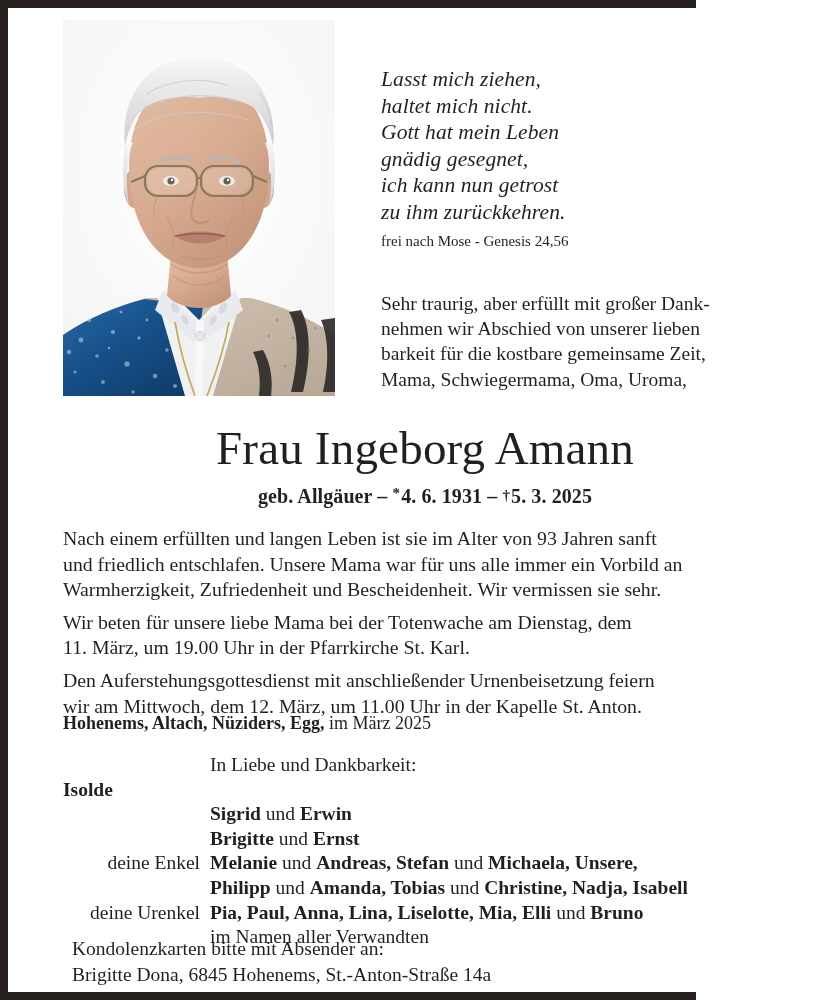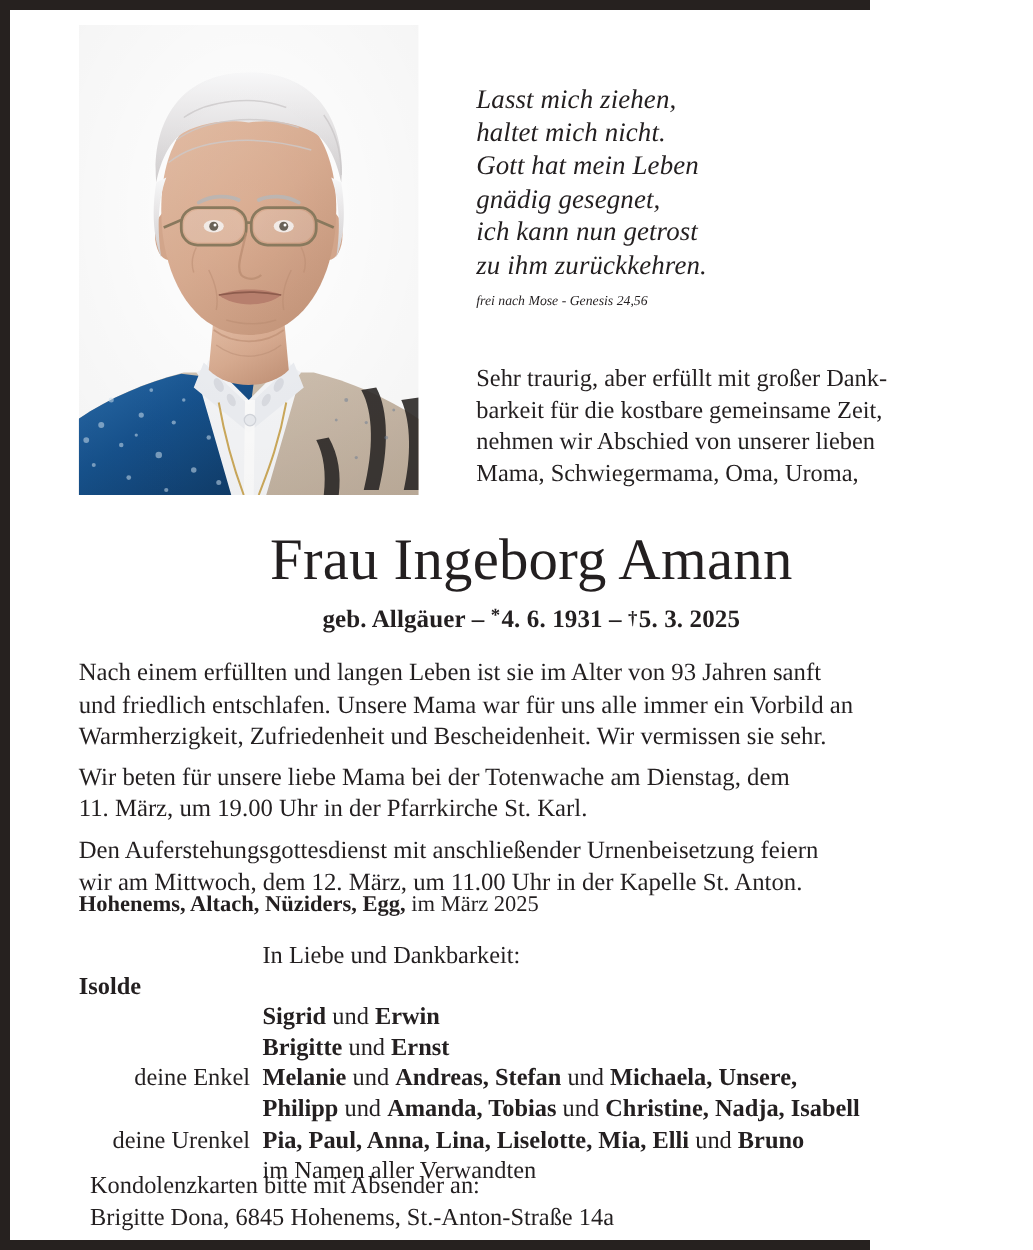--- a/index.html
+++ b/index.html
@@ -59,22 +59,21 @@
     width: 420px;
   }
   .quote-line {
     font-style: italic;
     font-size: 21.5px;
     line-height: 26.5px;
     letter-spacing: 0.1px;
     white-space: nowrap;
   }
   .quote-source {
-    font-style: italic;
-    font-size: 11px;
+    font-size: 15px;
     line-height: 20px;
     margin-top: 6px;
     white-space: nowrap;
   }
 
   .intro-block {
     position: absolute;
     left: 373px;
     top: 283px;
     width: 408px;
@@ -349,22 +348,22 @@
         <div class="quote-line">haltet mich nicht.</div>
         <div class="quote-line">Gott hat mein Leben</div>
         <div class="quote-line">gnädig gesegnet,</div>
         <div class="quote-line">ich kann nun getrost</div>
         <div class="quote-line">zu ihm zurückkehren.</div>
         <div class="quote-source">frei nach Mose - Genesis 24,56</div>
       </div>
 
       <div class="intro-block">
         <div>Sehr traurig, aber erfüllt mit großer Dank-</div>
+        <div>nehmen wir Abschied von unserer lieben</div>
         <div>barkeit für die kostbare gemeinsame Zeit,</div>
-        <div>nehmen wir Abschied von unserer lieben</div>
         <div>Mama, Schwiegermama, Oma, Uroma,</div>
       </div>
     </div>
 
     <div class="name-block">
       <div class="deceased-name">Frau Ingeborg Amann</div>
       <div class="name-dates">
         <span>geb. Allgäuer</span><span> – </span><span class="sym">*</span><span>4. 6. 1931</span><span> – </span><span class="sym sym-dagger">†</span><span>5. 3. 2025</span>
       </div>
     </div>

